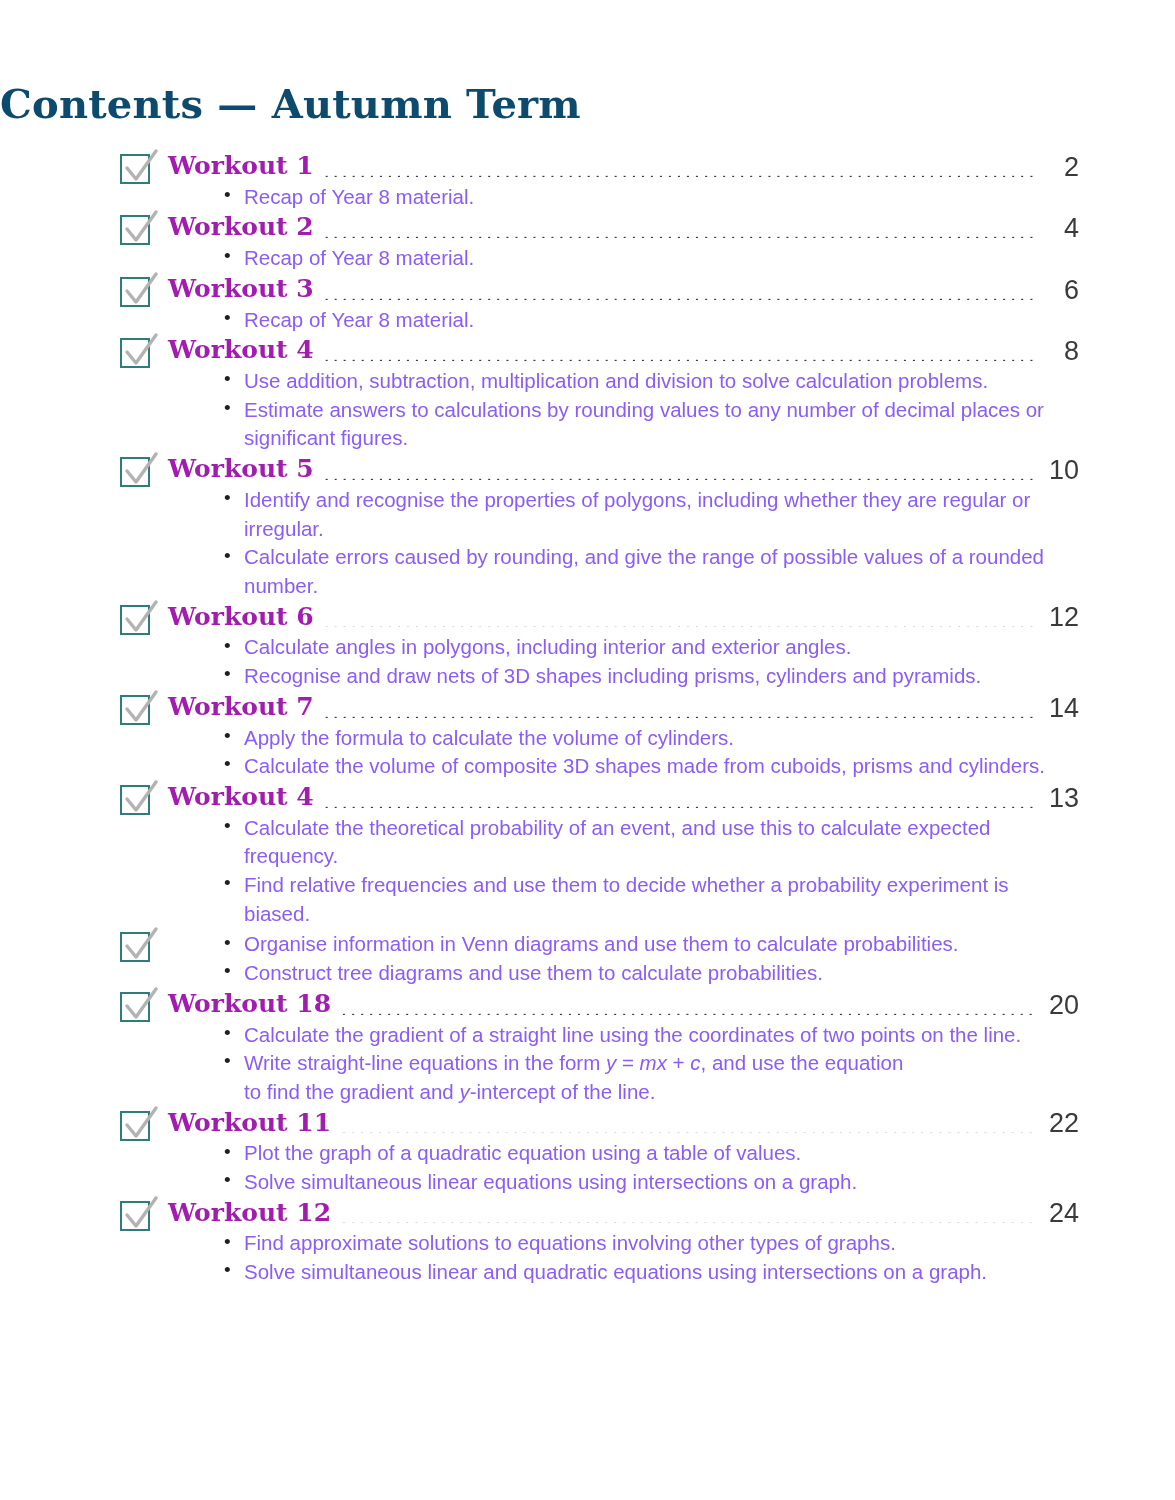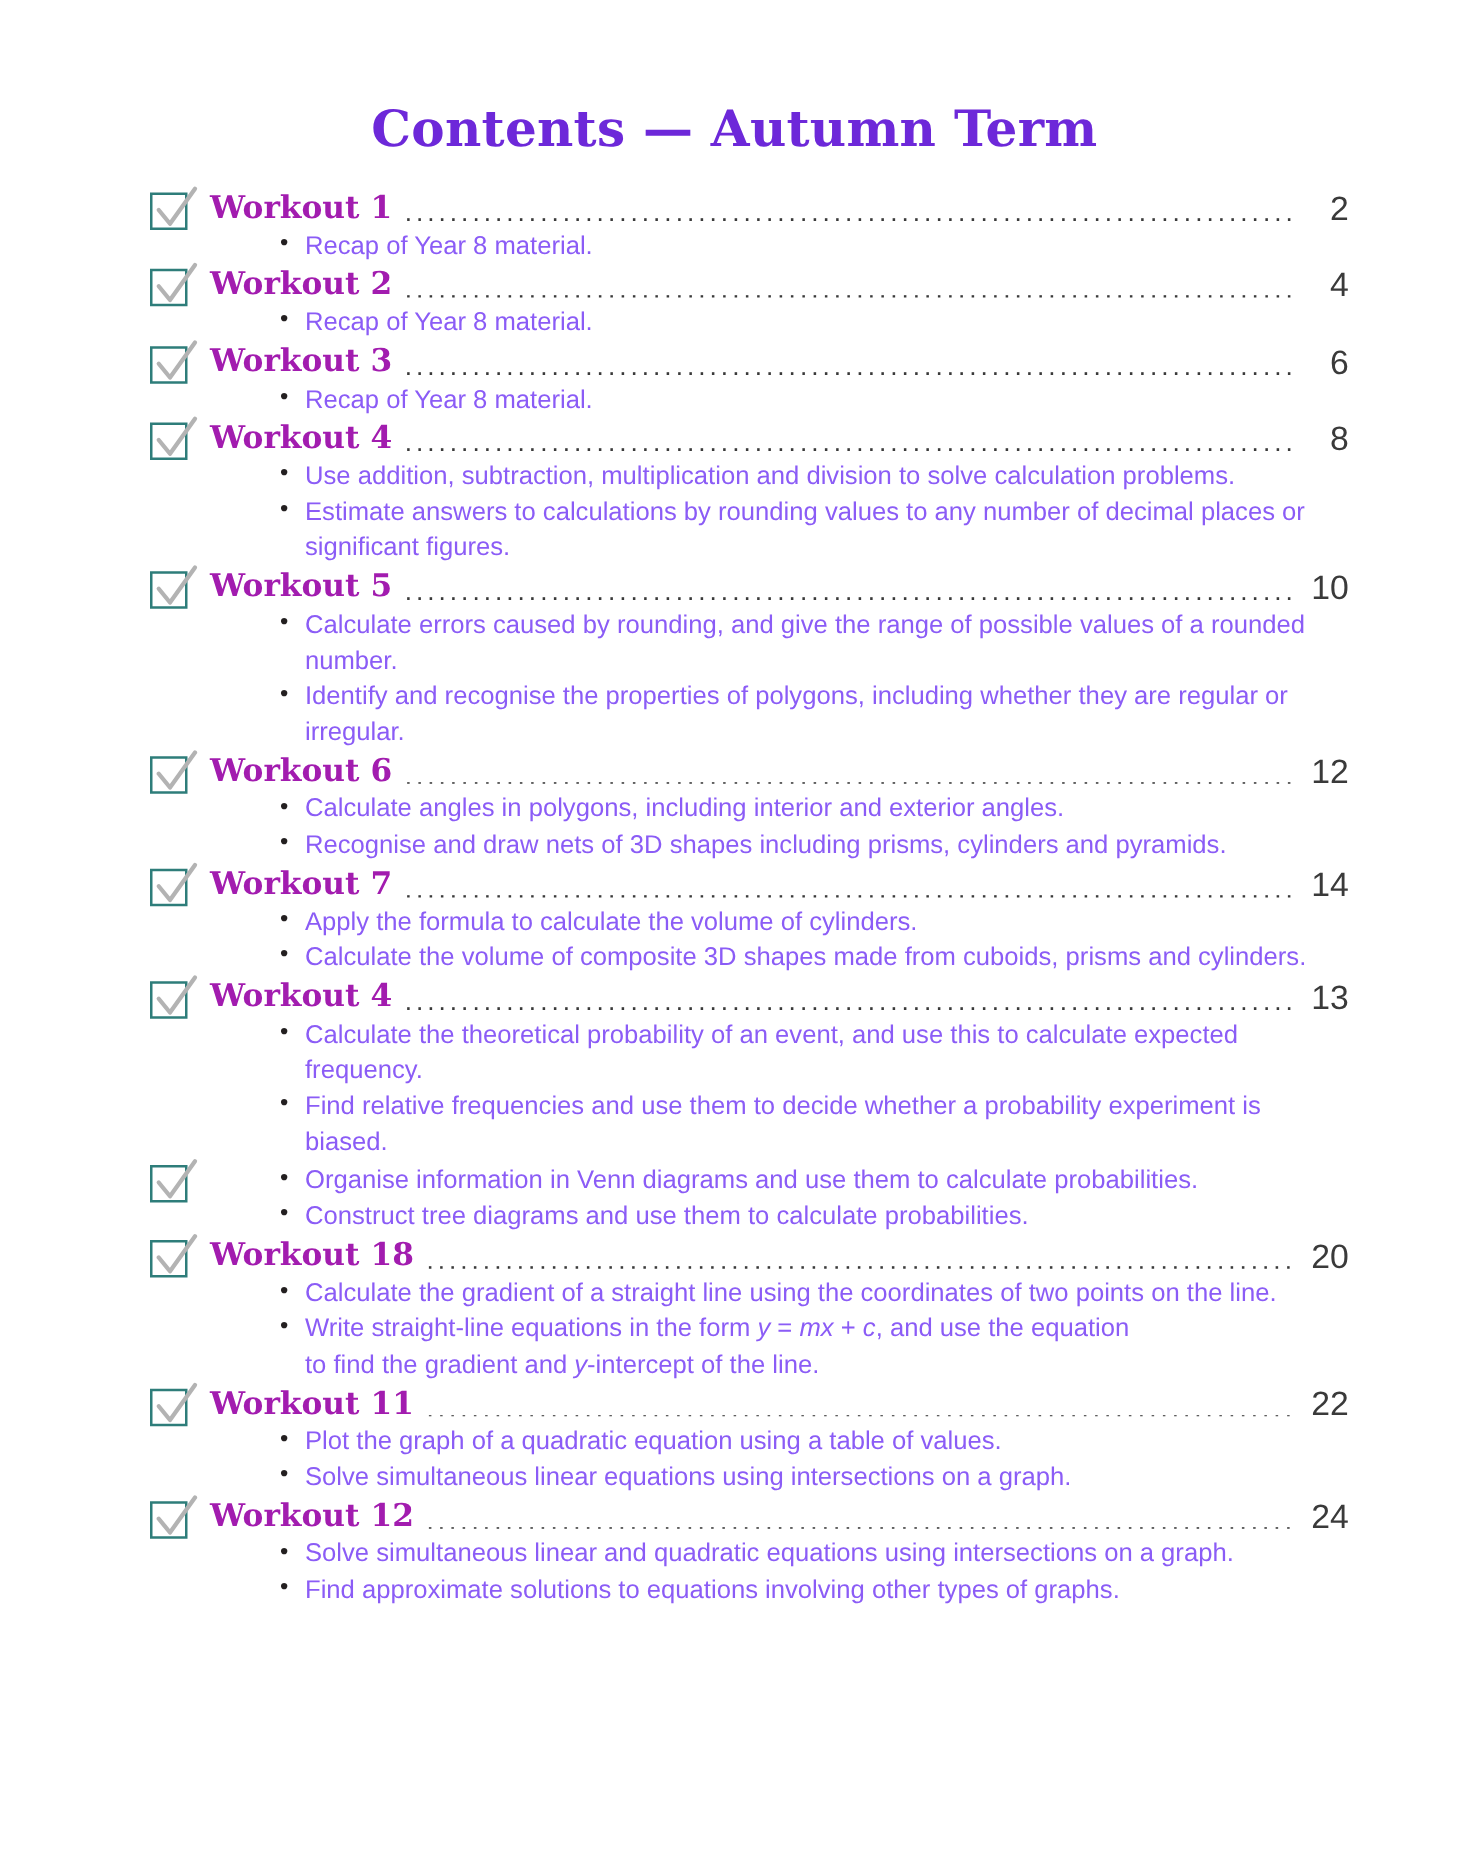--- a/index.html
+++ b/index.html
@@ -20,26 +20,26 @@
   .page {
     position: relative;
     width: 1175px;
     height: 1500px;
     padding: 0;
     background: #ffffff;
   }
 
   
   .page-title {
-    text-align: center;
+    text-align: left;
     font-family: "DejaVu Serif", "Liberation Serif", serif;
     font-weight: bold;
     font-size: 40px;
     letter-spacing: 0.2px;
-    color: #6d28d9;
+    color: #0c4a6e;
     margin: 0;
     padding-top: 84px;
     line-height: 1.0;
   }
 
   
   .toc {
     margin: 0;
     padding: 0;
     list-style: none;
@@ -214,22 +214,22 @@
           <svg viewBox="0 0 42 42">
             <path d="M7 20 L16 31 L36 3" fill="none" stroke="#b3b3b3" stroke-width="3.4" stroke-linecap="round" stroke-linejoin="round"></path>
           </svg>
         </div>
         <div class="entry-head">
           <span class="entry-title">Workout 5</span>
           <span class="leader"></span>
           <span class="entry-page">10</span>
         </div>
         <ul class="bullets">
+          <li class="bullet">Identify and recognise the properties of polygons, including whether they are regular or irregular.</li>
           <li class="bullet">Calculate errors caused by rounding, and give the range of possible values of a rounded number.</li>
-          <li class="bullet">Identify and recognise the properties of polygons, including whether they are regular or irregular.</li>
         </ul>
       </li>
       <li class="toc-entry">
         <div class="checkbox">
           <svg viewBox="0 0 42 42">
             <path d="M7 20 L16 31 L36 3" fill="none" stroke="#b3b3b3" stroke-width="3.4" stroke-linecap="round" stroke-linejoin="round"></path>
           </svg>
         </div>
         <div class="entry-head">
           <span class="entry-title">Workout 6</span>
@@ -321,19 +321,19 @@
           <svg viewBox="0 0 42 42">
             <path d="M7 20 L16 31 L36 3" fill="none" stroke="#b3b3b3" stroke-width="3.4" stroke-linecap="round" stroke-linejoin="round"></path>
           </svg>
         </div>
         <div class="entry-head">
           <span class="entry-title">Workout 12</span>
           <span class="leader"></span>
           <span class="entry-page">24</span>
         </div>
         <ul class="bullets">
+          <li class="bullet">Find approximate solutions to equations involving other types of graphs.</li>
           <li class="bullet">Solve simultaneous linear and quadratic equations using intersections on a graph.</li>
-          <li class="bullet">Find approximate solutions to equations involving other types of graphs.</li>
         </ul>
       </li>
     </ul>
 
 </div>
 
 </body></html>

